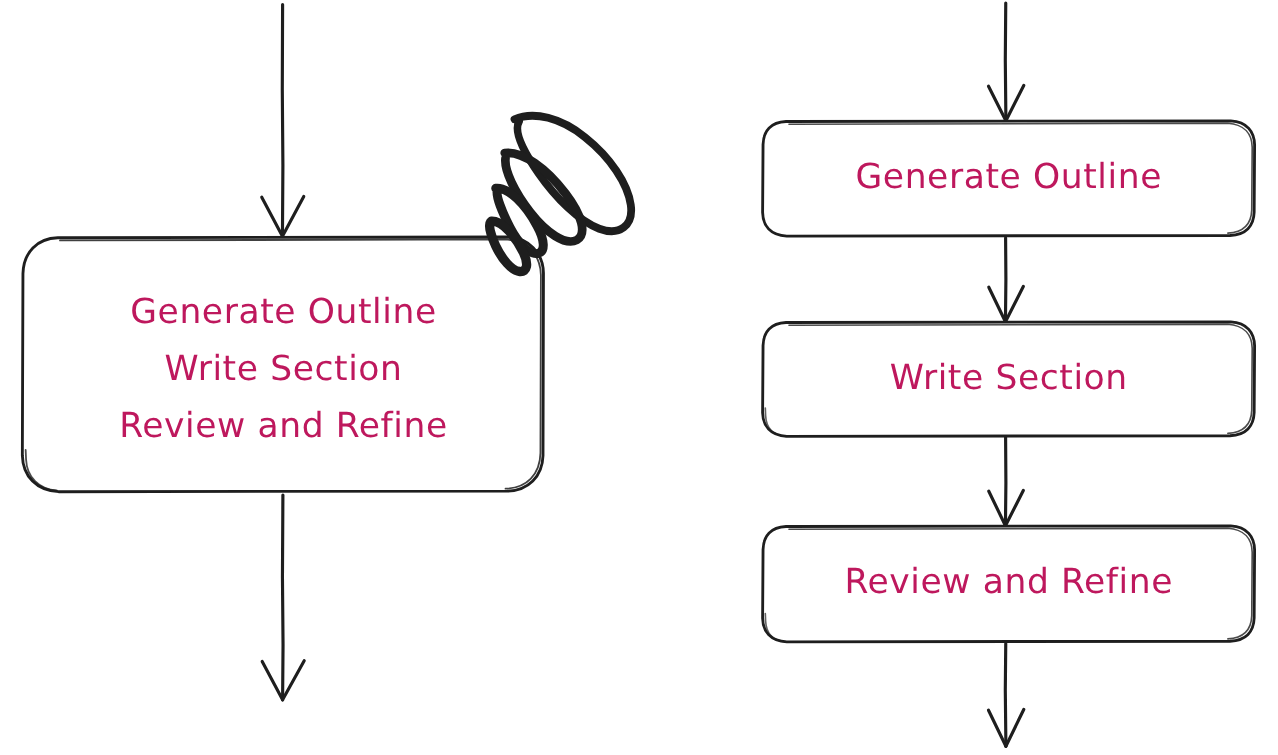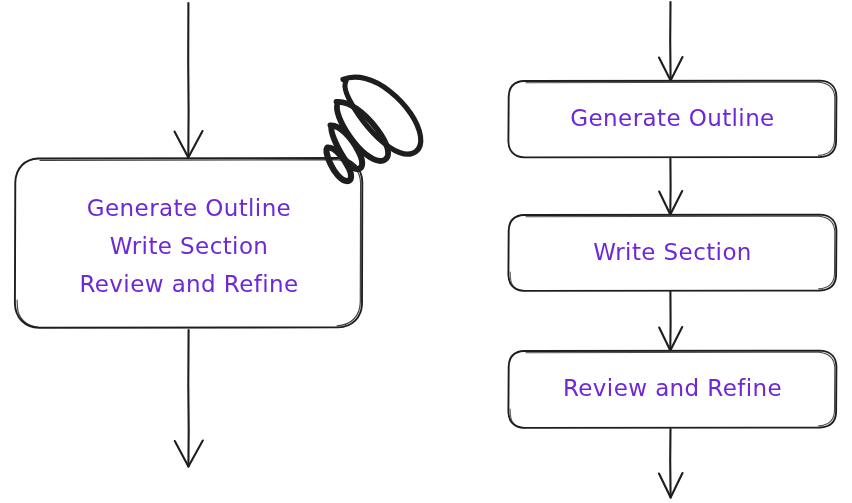--- a/index.html
+++ b/index.html
@@ -20,21 +20,21 @@
   }
   #canvas svg.layer {
     position: absolute;
     left: 0;
     top: 0;
     width: 852px;
     height: 503px;
   }
   .node-label {
     position: absolute;
-    color: #6d28d9;
+    color: #be185d;
     font-family: "DejaVu Sans", sans-serif;
     font-size: 23px;
     line-height: 33px;
     text-align: center;
     white-space: pre;
     letter-spacing: 0.4px;
     pointer-events: none;
   }
   .node-label.multi {
     line-height: 38px;

